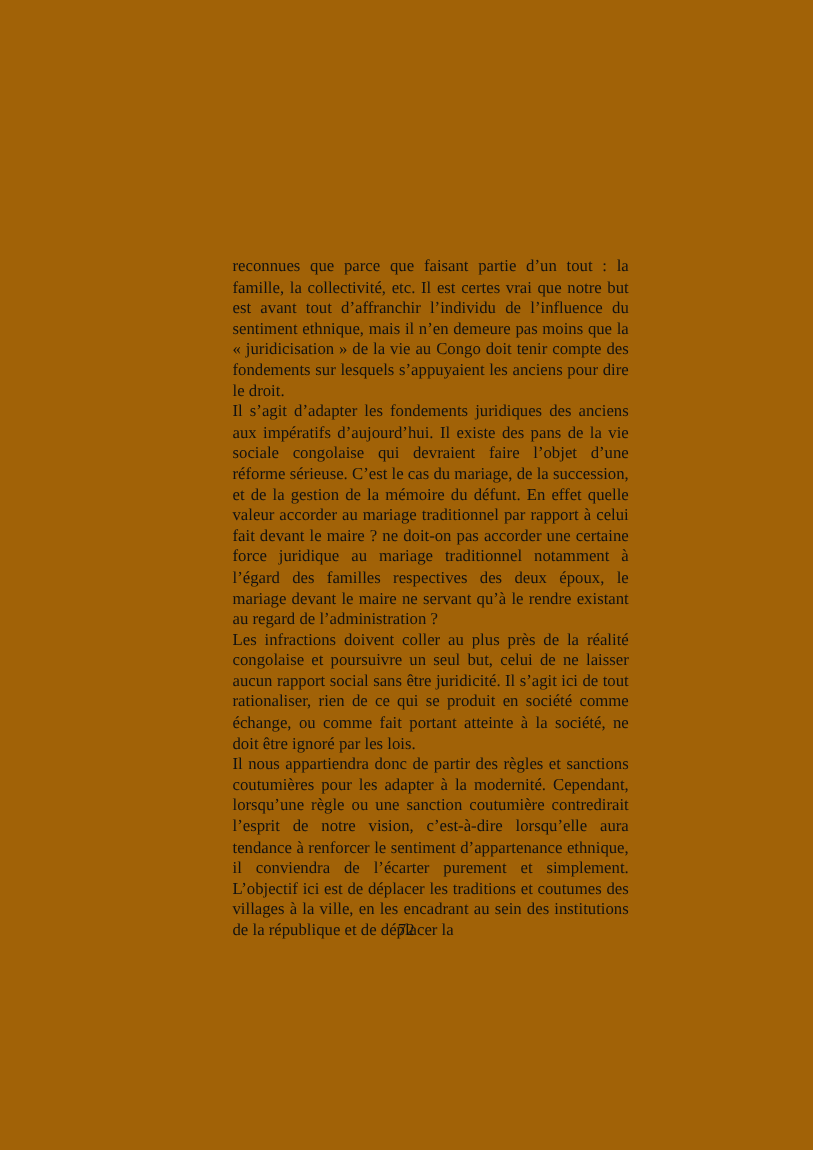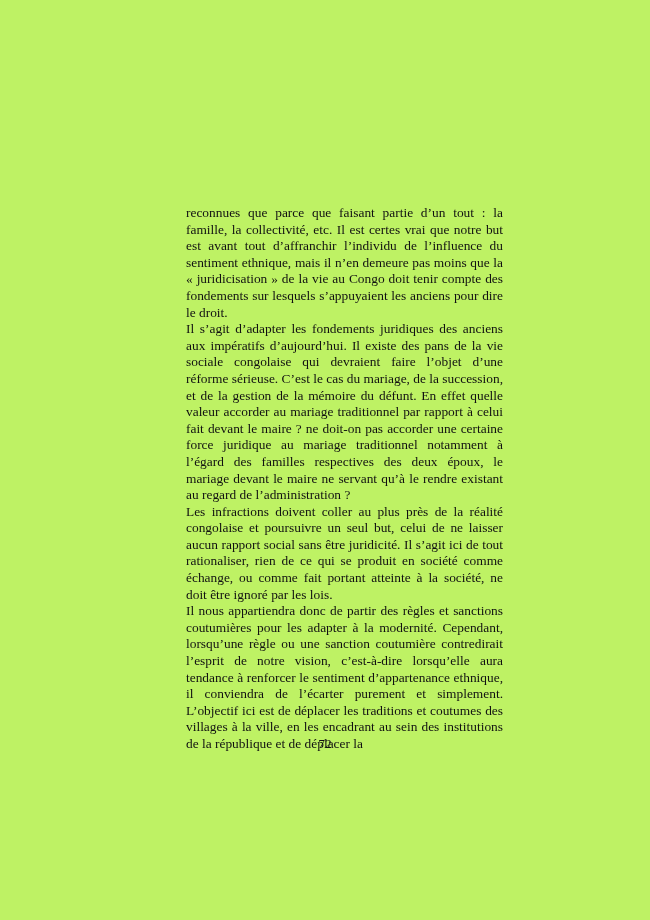--- a/index.html
+++ b/index.html
@@ -10,21 +10,21 @@
     body {
       width: 650px;
       height: 920px;
       position: relative;
       overflow: hidden;
     }
     .page {
       position: absolute;
       left: 0; top: 0;
       width: 650px; height: 920px;
-      background: #bef264;
+      background: #a16207;
     }
     .text-block {
       position: absolute;
       left: 186px;
       top: 205px;
       width: 317px;
       font-family: "Liberation Serif", "DejaVu Serif", serif;
       font-size: 13.4px;
       line-height: 16.6px;
       color: #111111;

